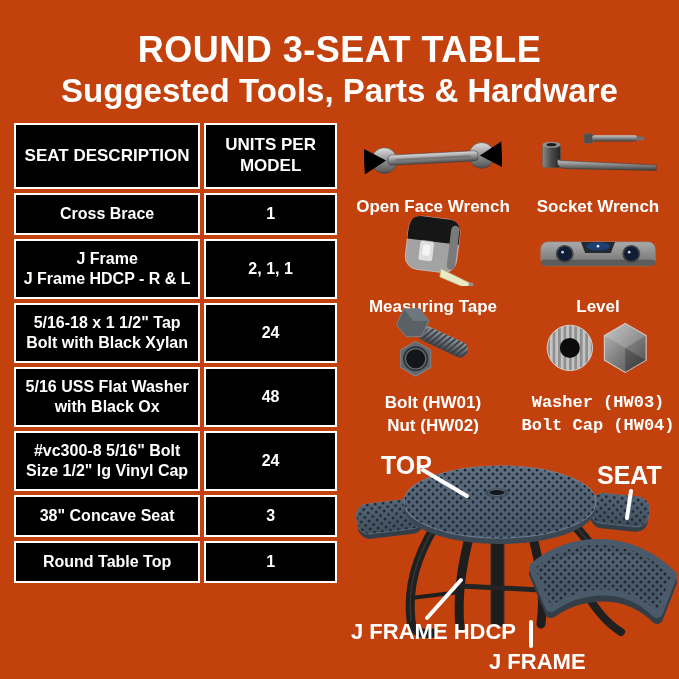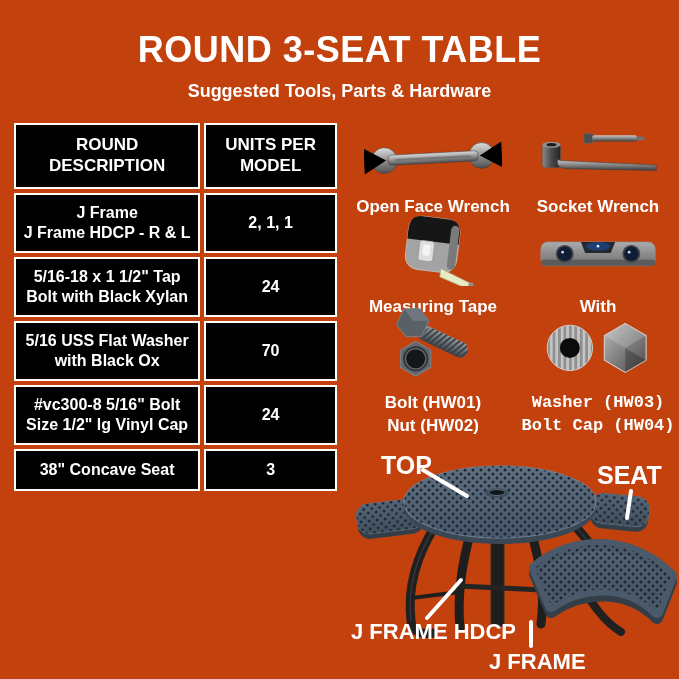--- a/index.html
+++ b/index.html
@@ -7,21 +7,21 @@
     position:relative;width:679px;height:679px;background:#c2410c;overflow:hidden;
     font-family:"Liberation Sans",sans-serif;color:#fff;
   }
   
   .page-title{
     position:absolute;top:30px;left:0;width:100%;text-align:center;
     font-size:36px;font-weight:800;letter-spacing:.5px;line-height:40px;
   }
   .page-subtitle{
     position:absolute;top:76px;left:0;width:100%;text-align:center;
-    font-size:18px;font-weight:700;line-height:30px;
+    font-size:33px;font-weight:700;line-height:30px;
   }
   
   .parts-table{
     position:absolute;left:10px;top:119px;width:331px;
     border-collapse:separate;border-spacing:4px;table-layout:fixed;
   }
   .parts-table td{
     border:2px solid #fff;background:#000;color:#fff;text-align:center;
     vertical-align:middle;font-weight:700;font-size:16px;line-height:1.22;
     padding:2px 4px;white-space:pre-line;
@@ -52,46 +52,54 @@
 <body>
 
 <div class="canvas">
 
   <div class="page-title">ROUND 3-SEAT TABLE</div>
   <div class="page-subtitle">Suggested Tools, Parts &amp; Hardware</div>
 
   <table class="parts-table">
     <tbody>
         <tr>
-      <td class="col-desc h-header">ROUND DESCRIPTION</td>
+      <td class="col-desc h-header">SEAT DESCRIPTION</td>
       <td class="col-units h-header">UNITS PER MODEL</td>
+    </tr>
+    <tr>
+      <td class="h-1">Cross Brace</td>
+      <td class="h-1 units-cell">1</td>
     </tr>
     <tr>
       <td class="h-2">J Frame
 J Frame HDCP - R &amp; L</td>
       <td class="h-2 units-cell">2, 1, 1</td>
     </tr>
     <tr>
       <td class="h-2">5/16-18 x 1 1/2" Tap
 Bolt with Black Xylan</td>
       <td class="h-2 units-cell">24</td>
     </tr>
     <tr>
       <td class="h-2">5/16 USS Flat Washer
 with Black Ox</td>
-      <td class="h-2 units-cell">70</td>
+      <td class="h-2 units-cell">48</td>
     </tr>
     <tr>
       <td class="h-2">#vc300-8 5/16" Bolt
 Size 1/2" lg Vinyl Cap</td>
       <td class="h-2 units-cell">24</td>
     </tr>
     <tr>
       <td class="h-1">38" Concave Seat</td>
       <td class="h-1 units-cell">3</td>
+    </tr>
+    <tr>
+      <td class="h-1">Round Table Top</td>
+      <td class="h-1 units-cell">1</td>
     </tr>
   </tbody>
     </table>
 
   <div class="tool" id="tool-ofw">
     <div class="icon-box">
       <svg width="138" height="50" viewBox="0 0 150 52">
         <defs>
           <linearGradient id="ofw-m" x1="0" y1="0" x2="0" y2="1">
             <stop offset="0" stop-color="#dedede"></stop>
@@ -172,21 +180,21 @@
         <rect x="8" y="37" width="134" height="7" rx="3.5" fill="#5c5c5c"></rect>
         <path d="M55,16 L95,16 L90,29 L60,29 Z" fill="#23282e"></path>
         <ellipse cx="75" cy="21" rx="14" ry="5" fill="#1d3f73"></ellipse>
         <circle cx="75" cy="21" r="1.6" fill="#dfe7f0"></circle>
         <circle cx="36" cy="30" r="9.5" fill="#0f1e35" stroke="#454545" stroke-width="2"></circle>
         <circle cx="33.5" cy="28" r="1.6" fill="#cfd9e6"></circle>
         <circle cx="114" cy="30" r="9.5" fill="#0f1e35" stroke="#454545" stroke-width="2"></circle>
         <circle cx="111.5" cy="28" r="1.6" fill="#cfd9e6"></circle>
       </svg>
     </div>
-    <div class="tool-label">With</div>
+    <div class="tool-label">Level</div>
   </div>
 
   <div class="tool" id="tool-bn">
     <div class="icon-box">
       <svg width="104" height="78" viewBox="0 0 120 90">
         <defs>
           <linearGradient id="bn-m" x1="0" y1="0" x2="0" y2="1">
             <stop offset="0" stop-color="#8d949b"></stop>
               <stop offset=".5" stop-color="#676e75"></stop>
               <stop offset="1" stop-color="#3d4248"></stop>

